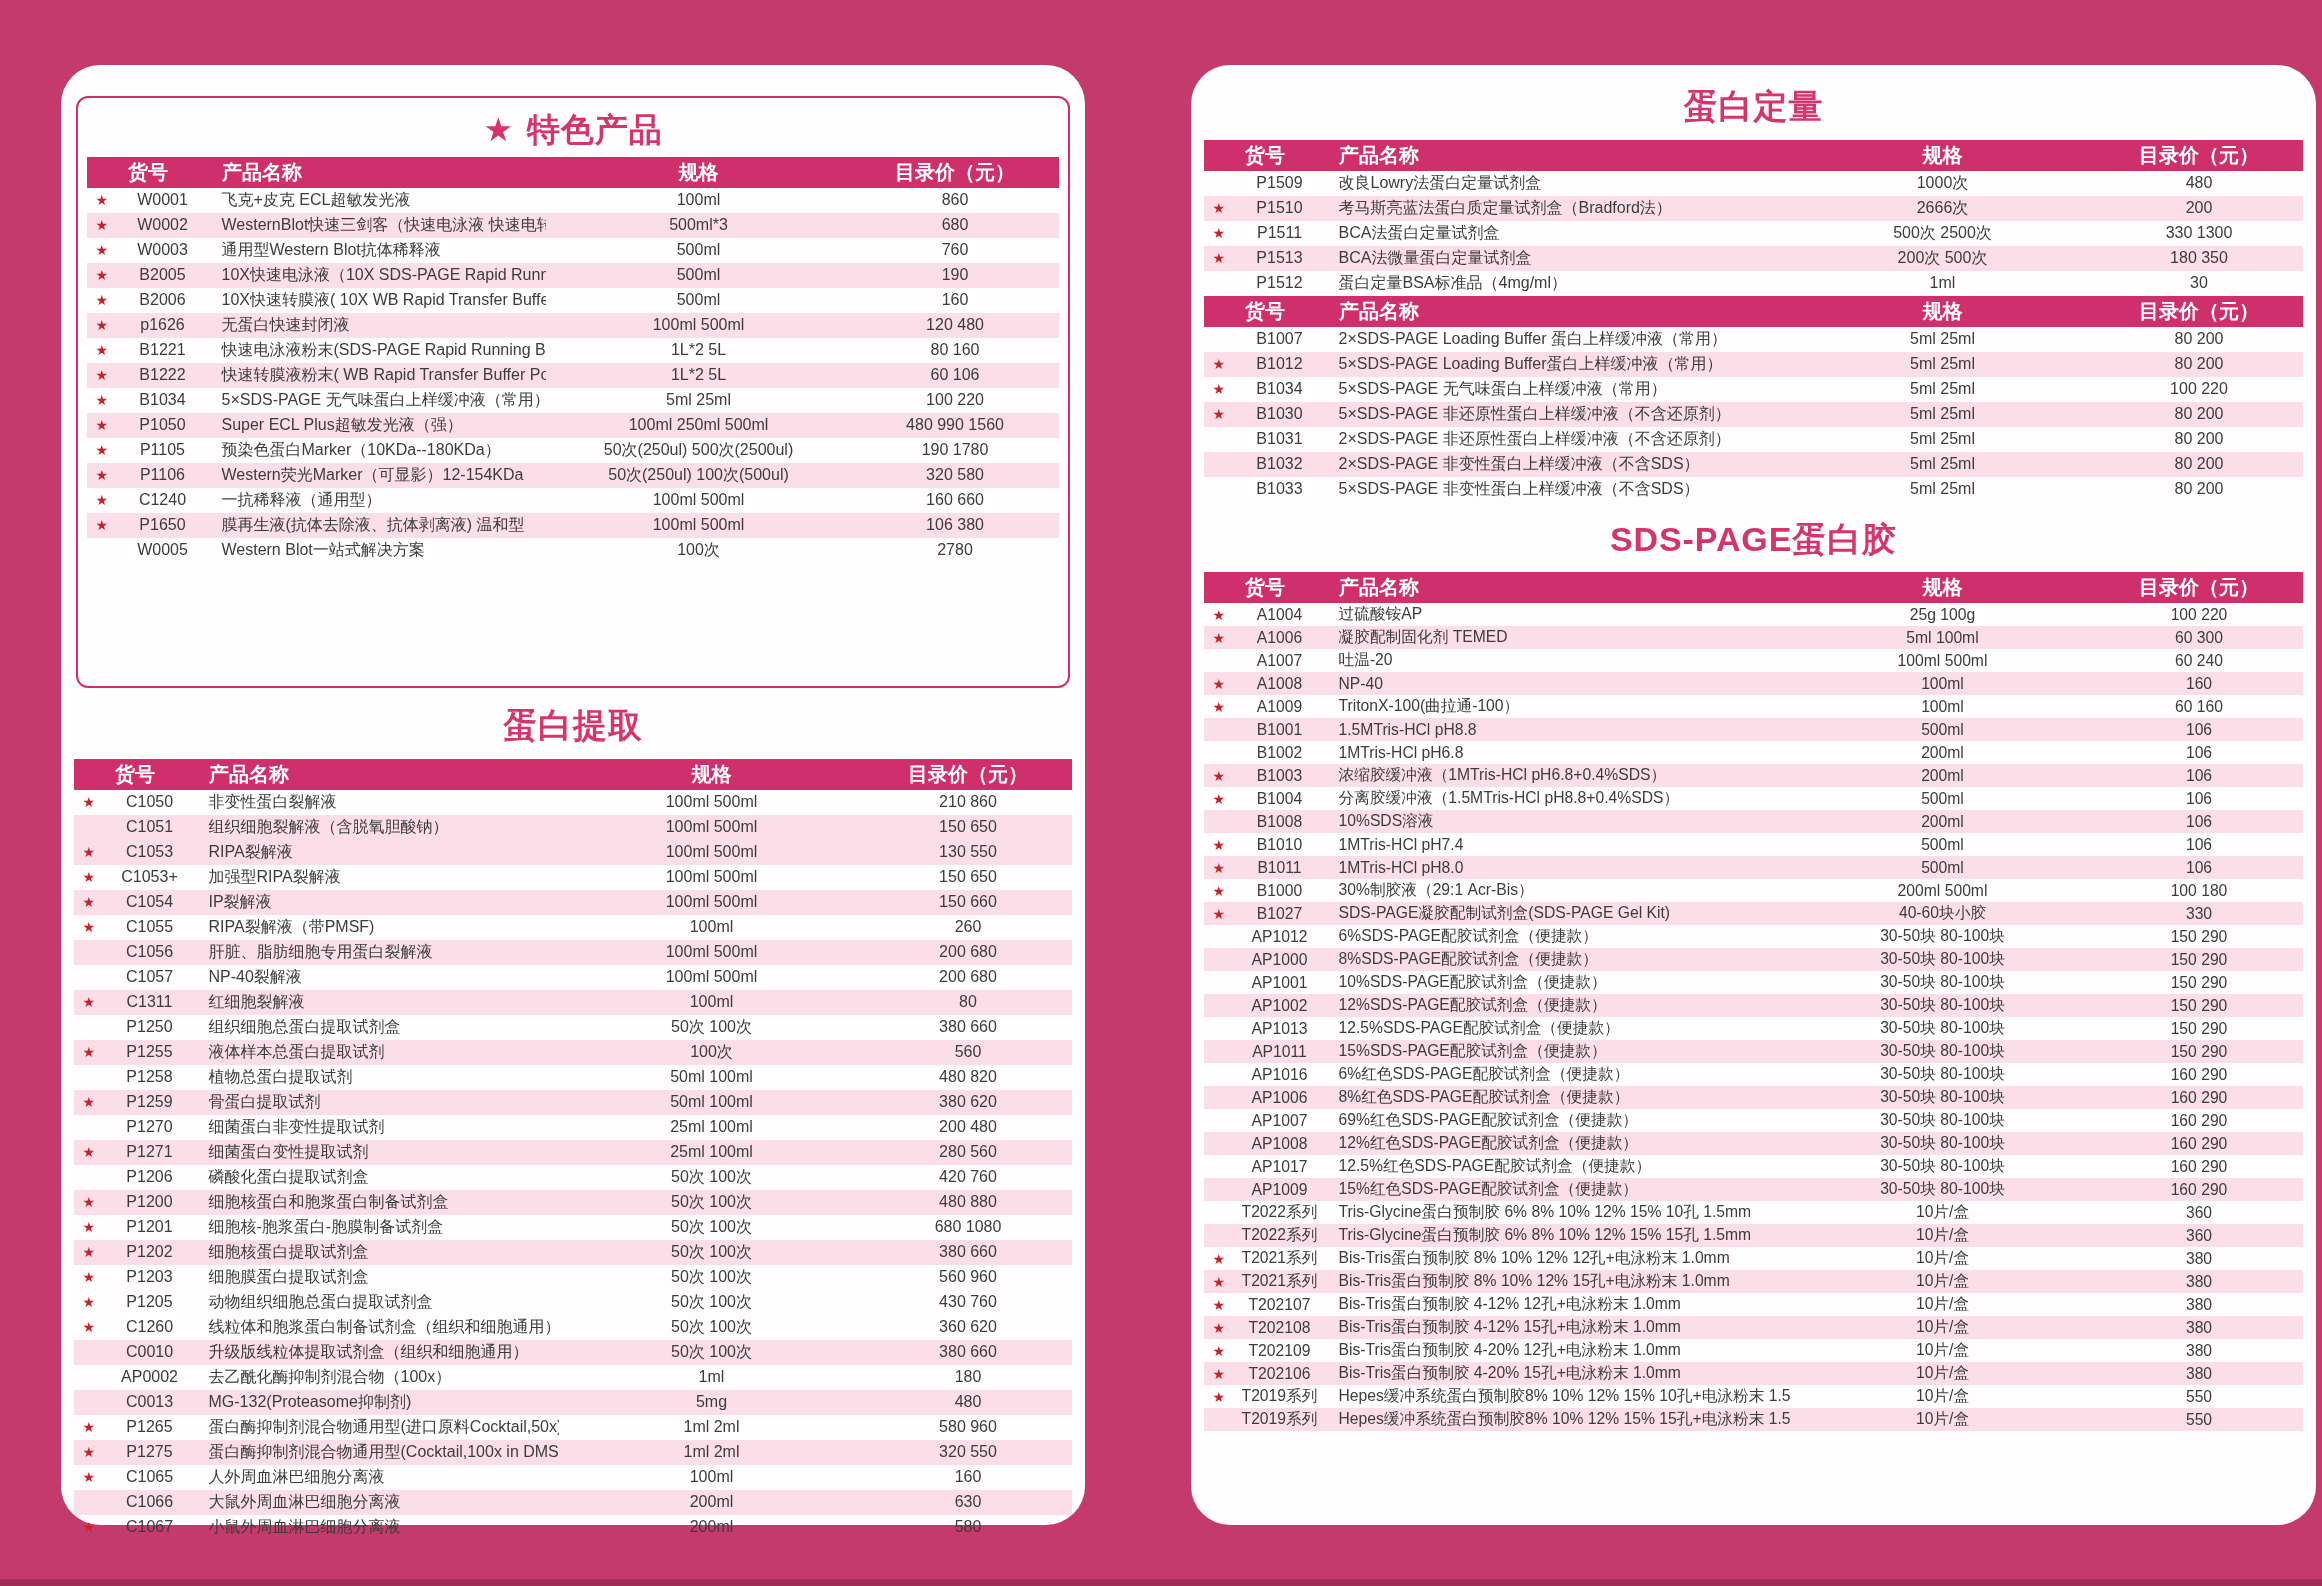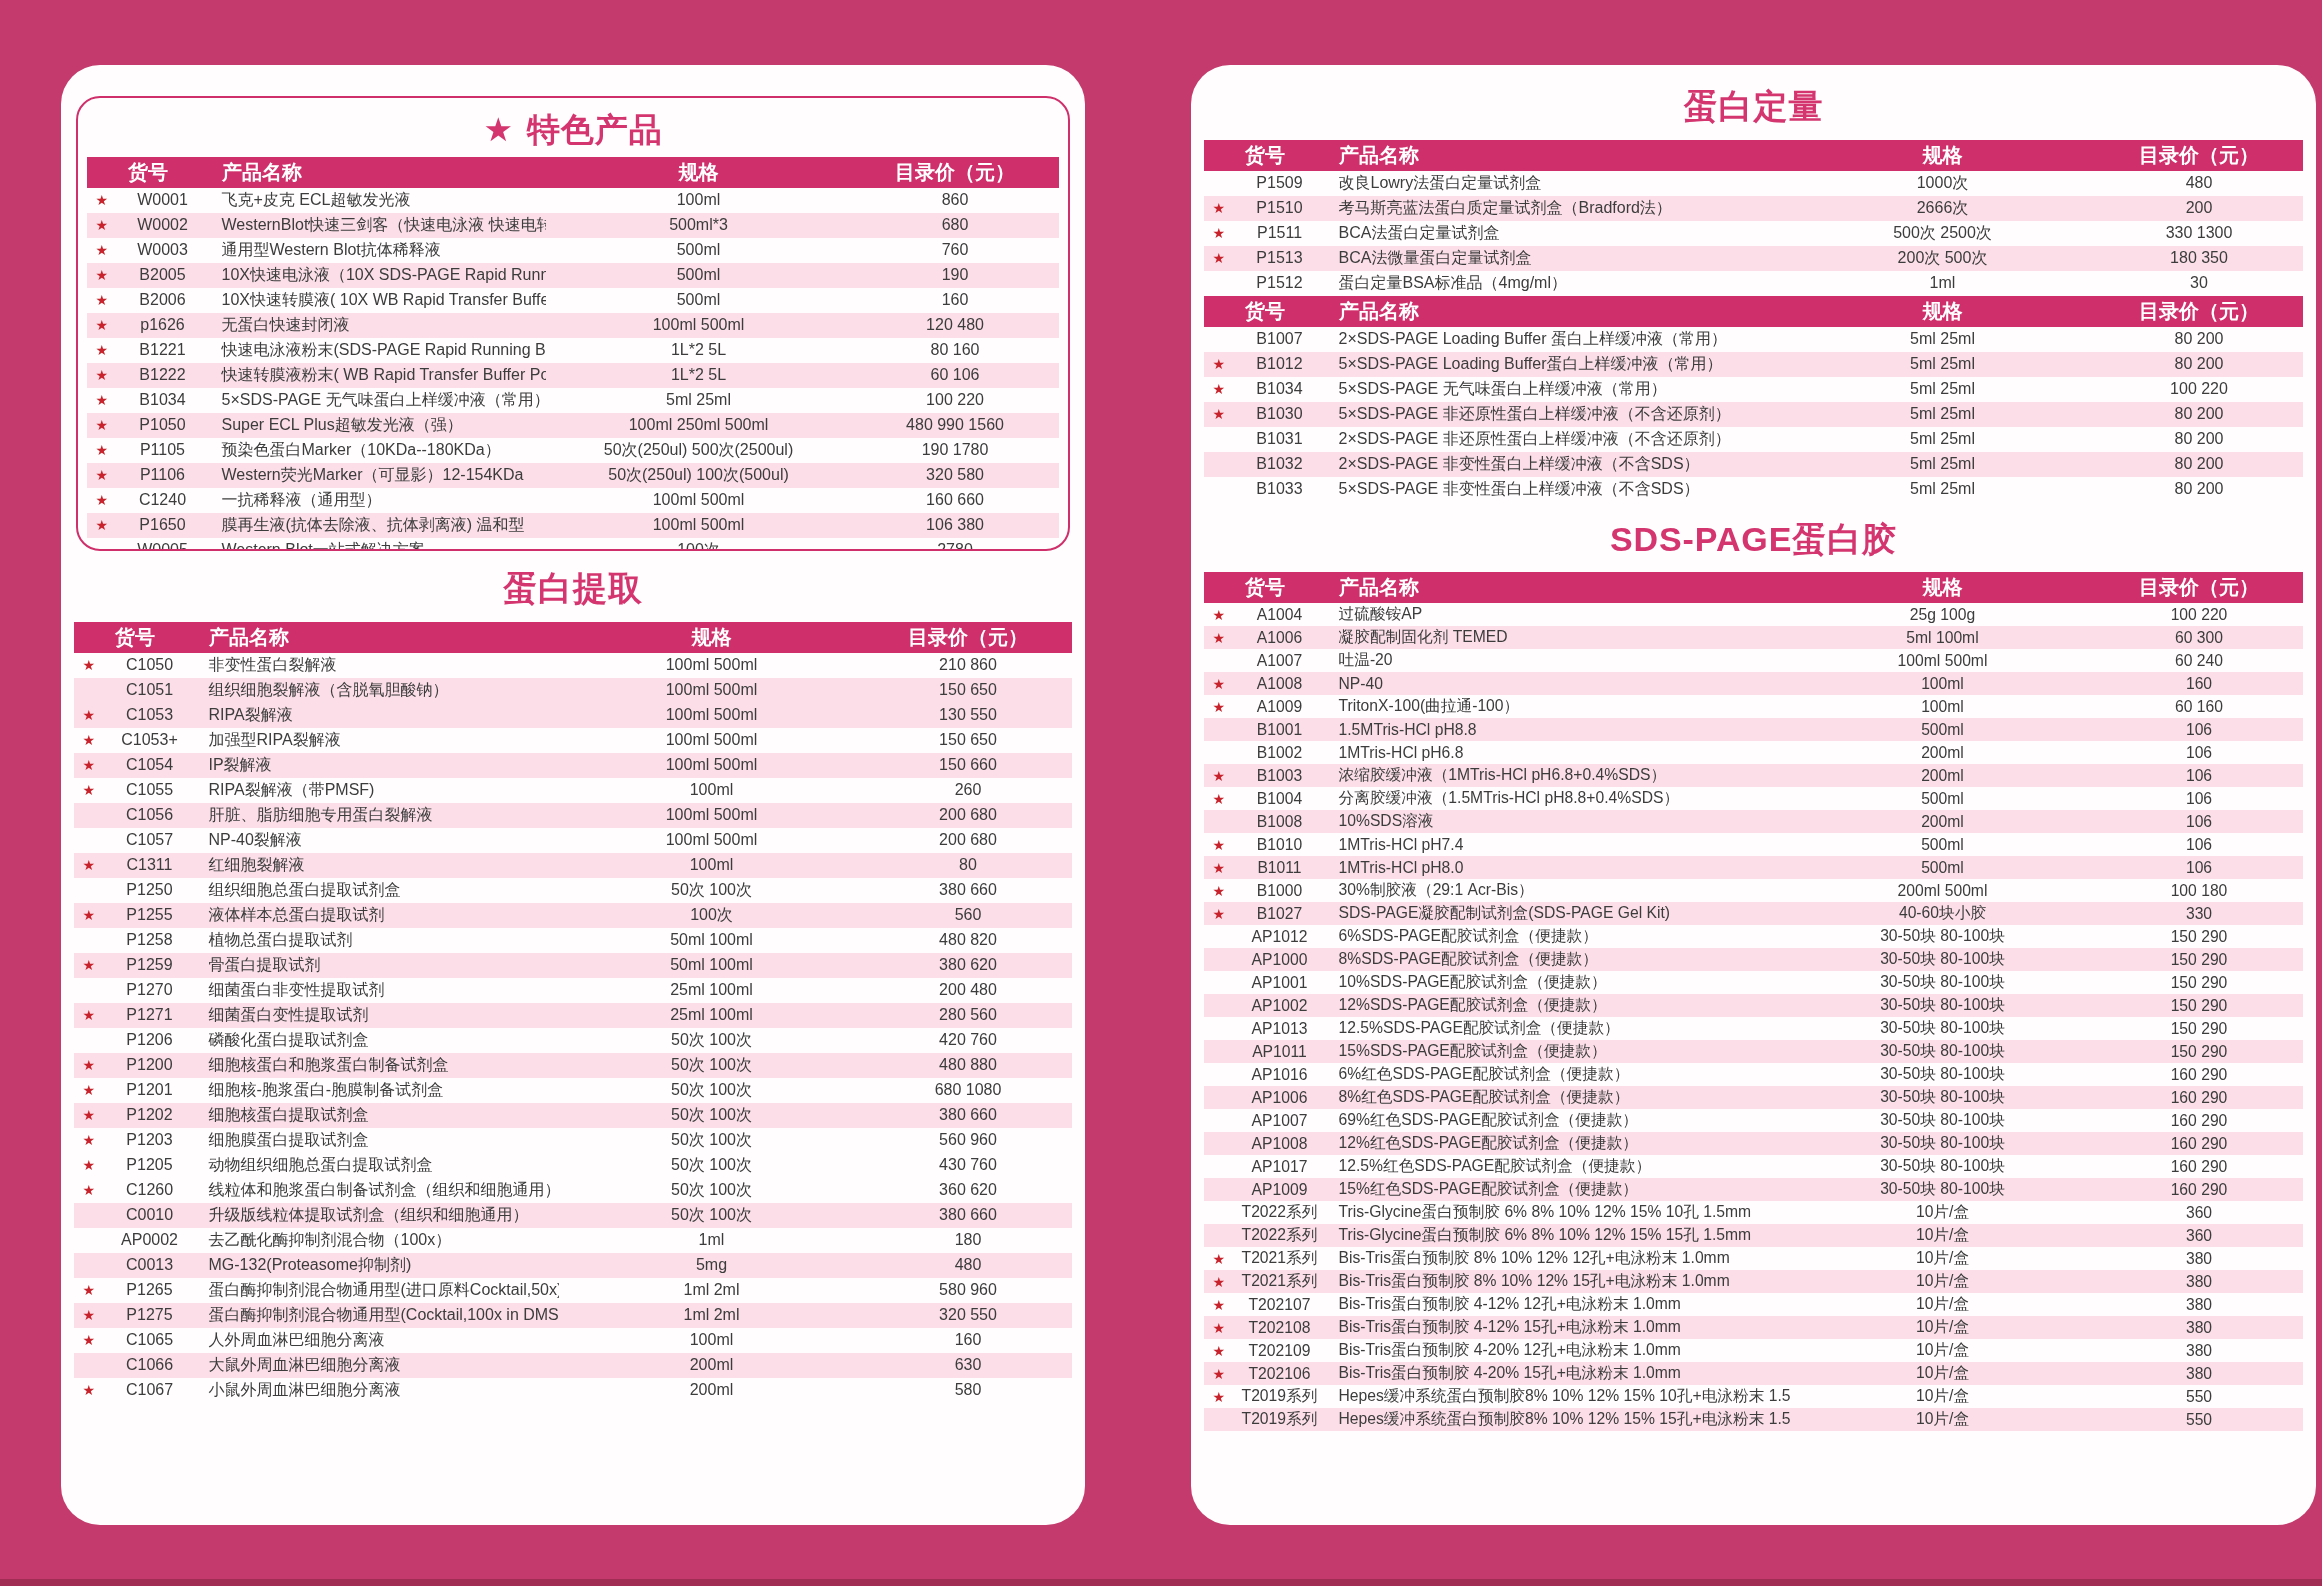--- a/index.html
+++ b/index.html
@@ -5,22 +5,22 @@
   html,body{margin:0;padding:0;}
   body{
     width:2322px;height:1587px;position:relative;overflow:hidden;
     background:#c43a6c;
     font-family:"Liberation Sans","DejaVu Sans",sans-serif;
   }
   .card{position:absolute;background:#fffdfd;border-radius:39px;top:65px;height:1460px;}
   .card-left{left:61px;width:1024px;}
   .card-right{left:1191px;width:1125px;}
   .featured-box{
-    margin:31px 14.8px 0 14.8px;height:455px;
-    border:2.8px solid #cf2f6a;border-radius:24px;
+    margin:31px 14.8px 0 14.8px;height:592px;
+    border:2.8px solid #cf2f6a;border-radius:12px;
     box-sizing:border-box;overflow:hidden;
   }
   .section-title{
     text-align:center;font-weight:bold;color:#d5356f;
     font-size:34px;line-height:1;padding:20px 0 16.6px 0;letter-spacing:0.9px;
   }
   .featured-box .section-title{font-size:33px;padding:14.8px 0 11px 0;}
   .title-star{margin-right:13px;}
   .tbl{margin:0 13px;}
   .featured-box .tbl{margin:0 9.2px;}

